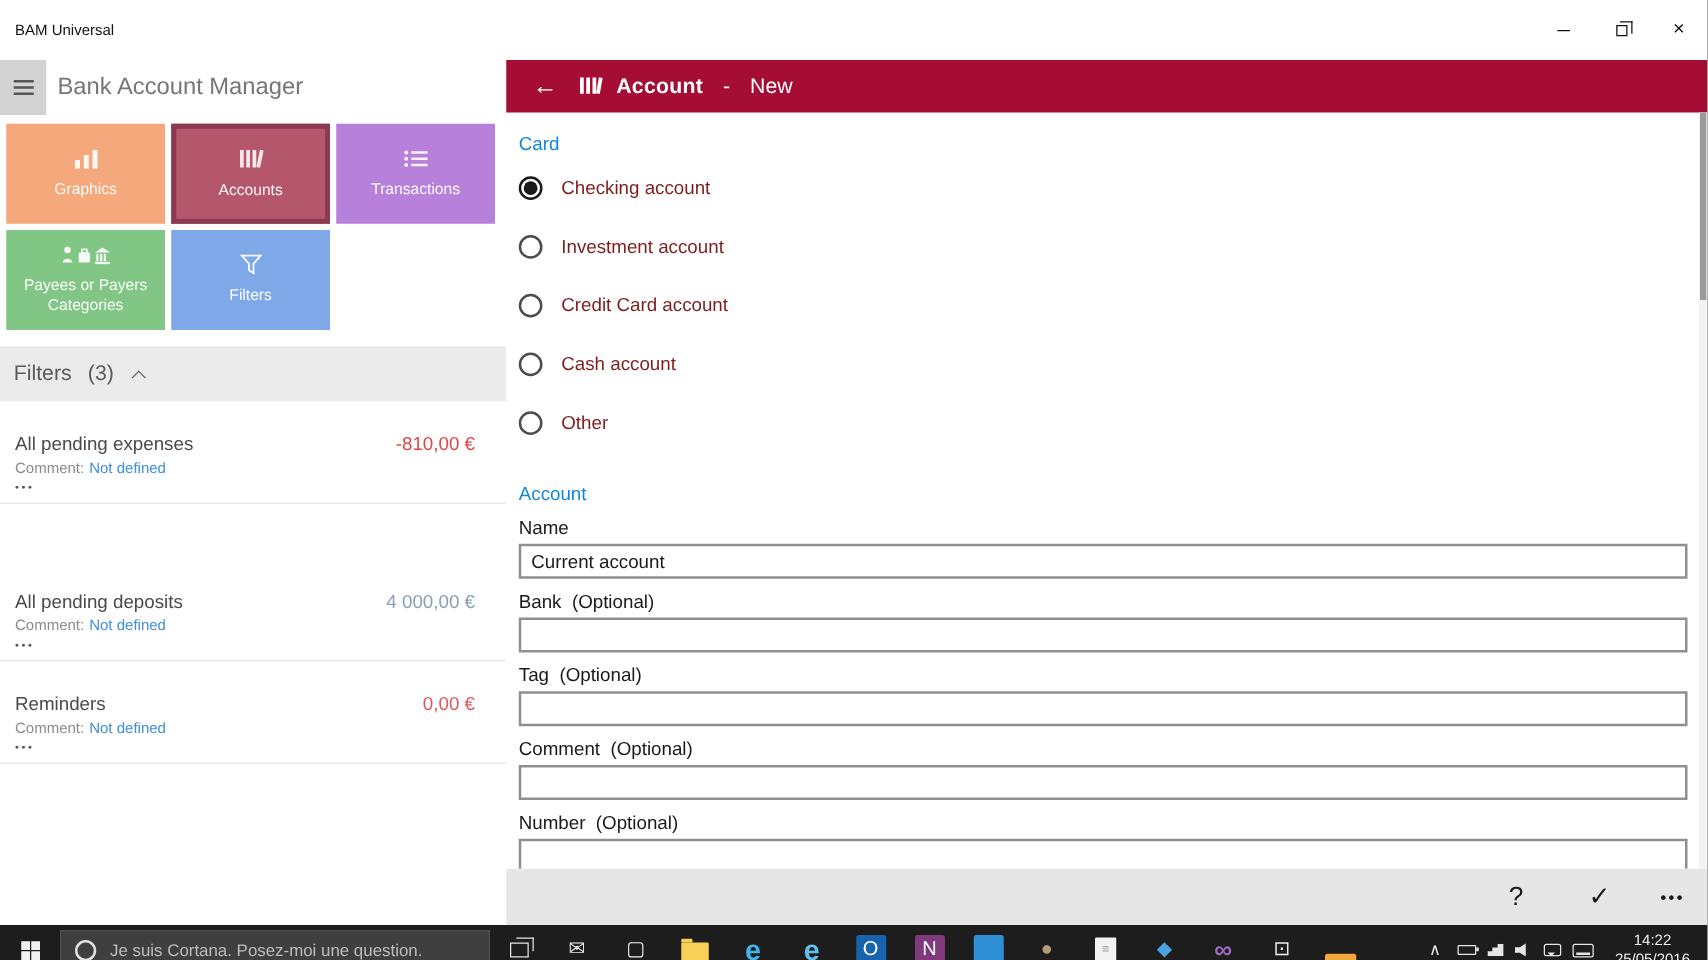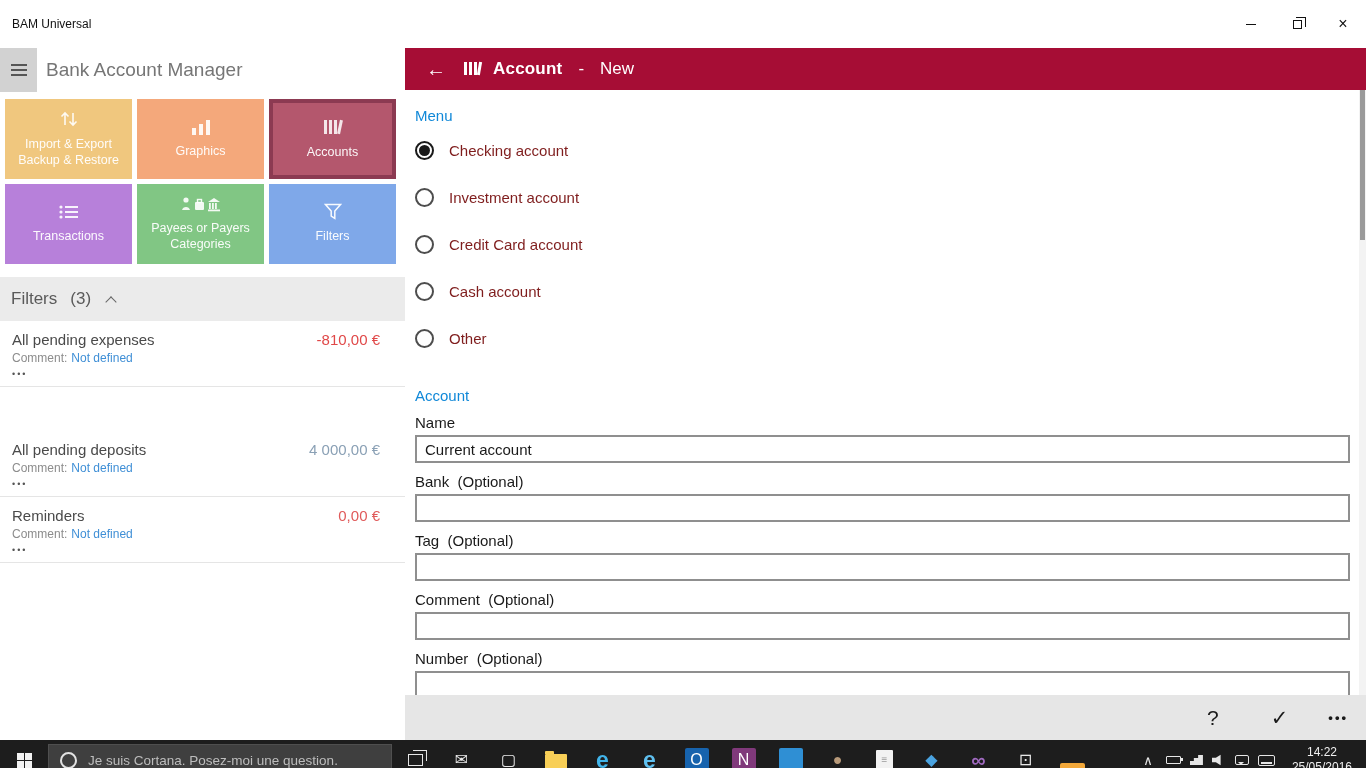--- a/index.html
+++ b/index.html
@@ -35,21 +35,21 @@
   .tile-label { line-height:1.3; }
   .tl-line { display:block; }
   .profile-row { display:flex; align-items:center; padding:9px 0 4px 11px; font-size:15px; color:#333; }
   .profile-row .chev { margin-left:9px; }
   .gear-btn { margin-left:43px; font-size:17px; color:#5a5a5a; }
   .plus-btn { margin-left:30px; font-size:24px; font-weight:300; color:#333; line-height:18px; }
   .filters-header { height:44px; background:#ebebeb; display:flex; align-items:center; padding:0 11px; font-size:17px; color:#5a5a5a; margin-top:9px; }
   .fh-count { margin-left:13px; }
   .filters-header .chev { margin-left:16px; border-color:#666; }
   .filter-list { }
-  .filter-item { padding:10px 25px 7px 12px; border-bottom:1px solid #e5e5e5; }
+  .filter-item { padding:26px 25px 7px 12px; border-bottom:1px solid #e5e5e5; }
   .fi-top { display:flex; justify-content:space-between; align-items:baseline; font-size:15px; color:#4a4a4a; }
   .fi-comment { margin-top:3px; font-size:12px; color:#8c8c8c; }
   .fi-comment .link { margin-left:4px; }
   .fi-dots { margin-top:4px; font-size:9px; letter-spacing:2px; color:#555; }
 
   
   .right-panel { flex:1; display:flex; flex-direction:column; position:relative; background:#fff; }
   .rp-header { height:42px; color:#fff; display:flex; align-items:center; padding-left:21px; }
   .rp-back { font-size:20px; margin-right:17px; }
   .rp-bank-icon { display:flex; margin-right:10px; }
@@ -132,32 +132,20 @@
     <div class="left-panel">
       <div class="lp-header">
         <div class="hamburger">
             <span class="ham-lines"></span>
           </div>
         <div class="lp-title">Bank Account Manager</div>
       </div>
 
 
       <div class="tiles">
-        <div class="tile" style="background: rgb(240, 199, 126);">
-          <span class="tile-icon">
-            <svg width="20" height="18" viewBox="0 0 20 18" fill="none" stroke="rgba(255,255,255,.9)" stroke-width="1.6">
-                <path d="M6 15 V3 M2.5 6.5 L6 3 L9.5 6.5"></path>
-                <path d="M14 3 V15 M10.5 11.5 L14 15 L17.5 11.5"></path>
-              </svg>
-          </span>
-          <span class="tile-label">
-              <span class="tl-line">Import &amp; Export</span>
-              <span class="tl-line">Backup &amp; Restore</span>
-            </span>
-        </div>
         <div class="tile" style="background: rgb(244, 168, 123);">
           <span class="tile-icon">
             <svg width="20" height="16" viewBox="0 0 20 16" fill="rgba(255,255,255,.9)">
                 <rect x="1" y="9" width="4" height="7"></rect>
                 <rect x="8" y="5" width="4" height="11"></rect>
                 <rect x="15" y="1" width="4" height="15"></rect>
               </svg>
           </span>
           <span class="tile-label">
               <span class="tl-line">Graphics</span>
@@ -273,21 +261,21 @@
               <rect x="11" y="1" width="3" height="13"></rect>
               <rect x="15" y="1" width="3" height="13" transform="rotate(10 16.5 7.5)"></rect>
             </svg>
         </span>
         <span class="rp-title">Account</span>
         <span class="rp-sep">-</span>
         <span class="rp-sub">New</span>
       </div>
 
       <div class="rp-content">
-        <div class="section-label" style="color: rgb(16, 136, 216);">Menu</div>
+        <div class="section-label" style="color: rgb(16, 136, 216);">Card</div>
 
         <div class="radio-row">
           <span class="radio checked"></span>
           <span class="radio-label">Checking account</span>
         </div>
         <div class="radio-row">
           <span class="radio"></span>
           <span class="radio-label">Investment account</span>
         </div>
         <div class="radio-row">

